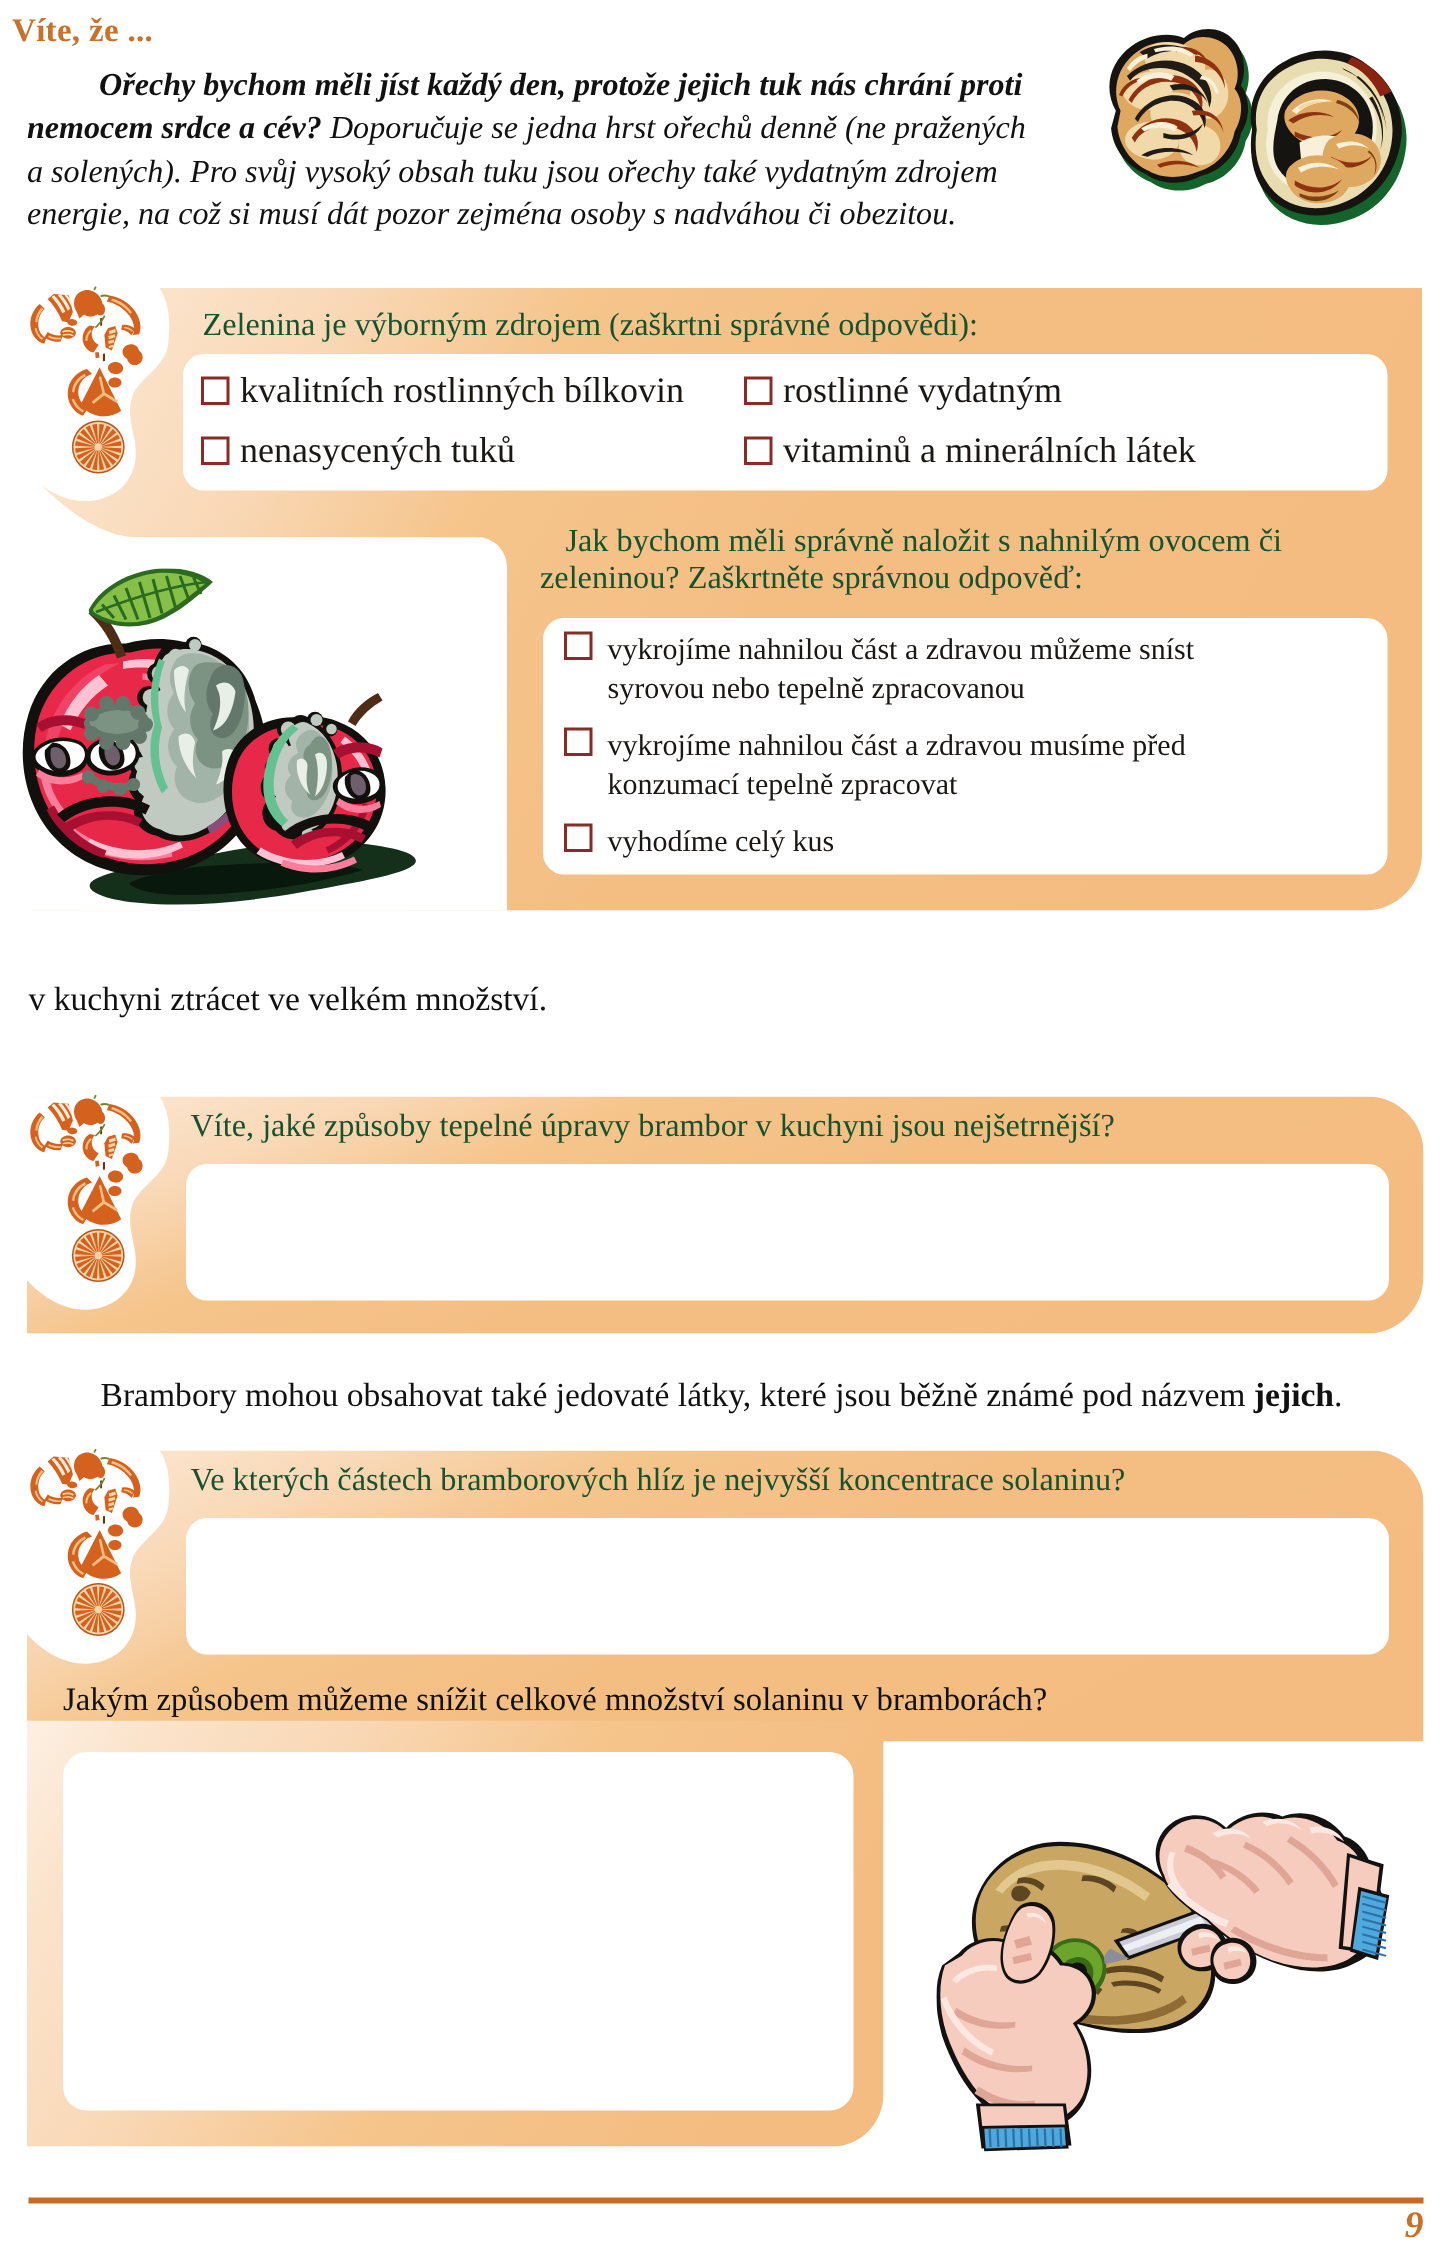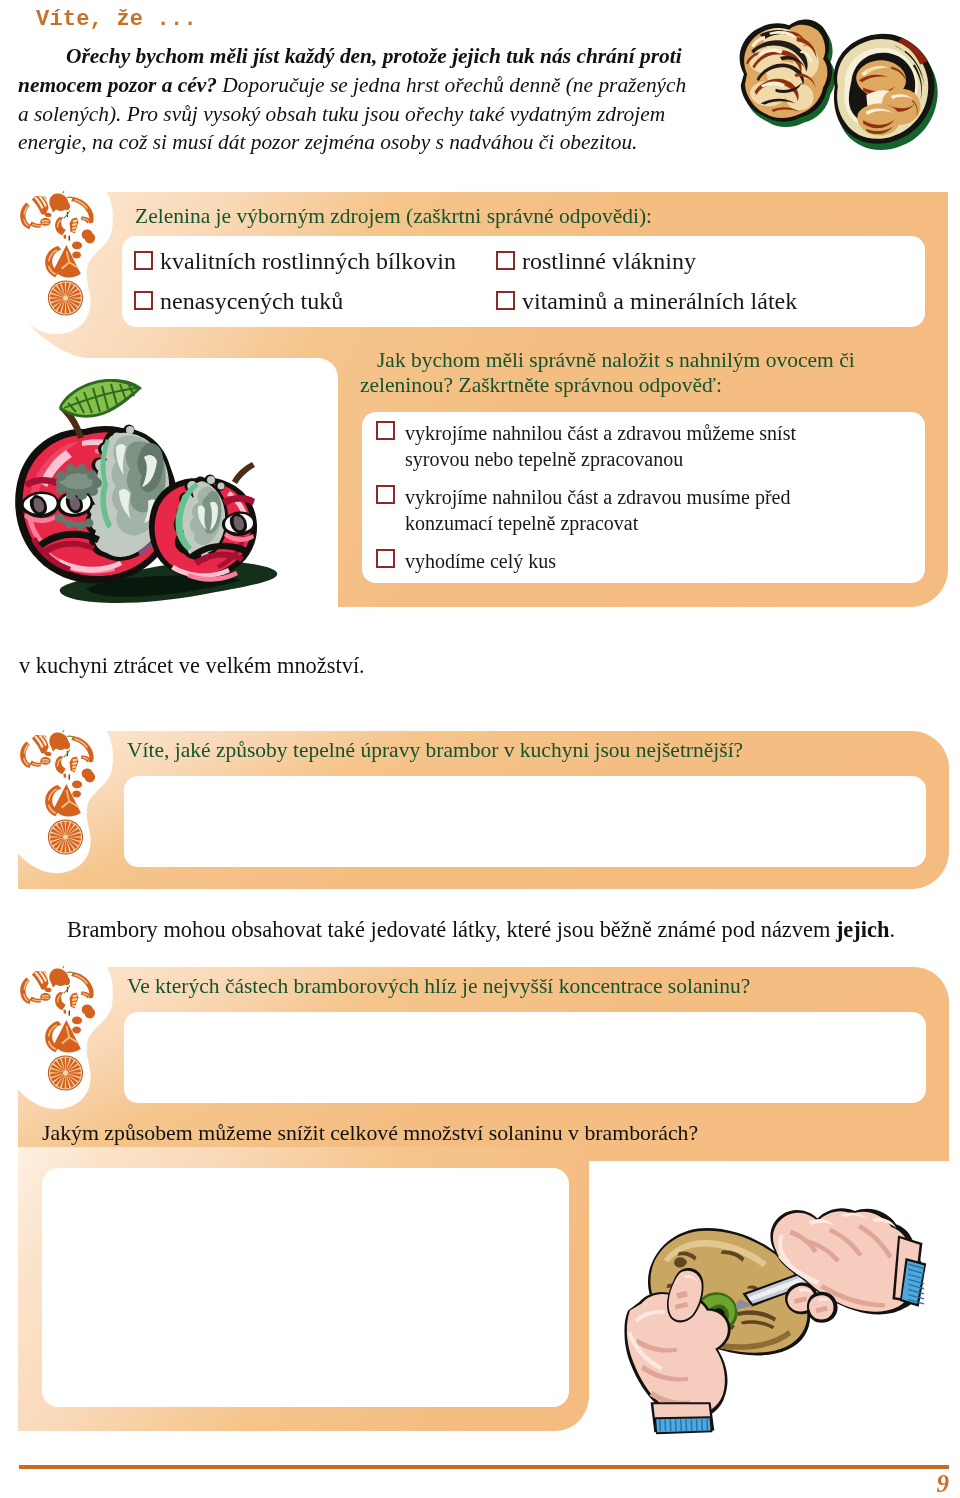--- a/index.html
+++ b/index.html
@@ -1,20 +1,20 @@
 <!DOCTYPE html>
 <html><head>
 <meta charset="utf-8">
 <style>
   html,body{margin:0;padding:0;}
   body{width:960px;height:1498px;background:#fff;font-family:"Liberation Serif",serif;position:relative;overflow:hidden;}
   .page{position:absolute;left:0;top:0;width:960px;height:1498px;background:#fff;}
 
   
-  .kicker{position:absolute;left:36px;top:7px;font-size:22px;font-weight:bold;color:#C9702B;letter-spacing:.2px;font-family:Liberation Mono, monospace;}
+  .kicker{position:absolute;left:8px;top:7px;font-size:22px;font-weight:bold;color:#C9702B;letter-spacing:.2px;}
   .intro{position:absolute;left:18px;top:42px;width:720px;font-size:21.4px;font-style:italic;line-height:28.8px;color:#111;}
   .intro b{font-weight:bold;}
   .iline{white-space:nowrap;}
   .il1{padding-left:48px;}
   .prose{position:absolute;font-size:22.4px;line-height:28px;color:#111;text-align:justify;}
   .qlabel{position:absolute;font-size:21.5px;color:#14532d;line-height:25.5px;}
 
   
   .cb{position:absolute;width:19px;height:19px;border:2.2px solid #8B2B28;box-sizing:border-box;background:#fff;}
   .cbtext{position:absolute;font-size:24px;color:#1a1714;line-height:25px;white-space:nowrap;}
@@ -368,21 +368,21 @@
   <path d="M303,109.8 L320,114.4 L319.4,115.8 L302.6,111.2 Z" fill="#2A72A6"></path>
 </symbol>
 </defs>
 </svg>
 <div class="page">
 
   <div class="kicker">Víte, že ...</div>
 
   <div class="intro">
     <div class="iline il1"><b>Ořechy bychom měli jíst každý den, protože jejich tuk nás chrání proti</b></div>
-    <div class="iline il2"><b>nemocem pozor a cév?</b><span> Doporučuje se jedna hrst ořechů denně (ne pražených</span></div>
+    <div class="iline il2"><b>nemocem srdce a cév?</b><span> Doporučuje se jedna hrst ořechů denně (ne pražených</span></div>
     <div class="iline il3">a solených). Pro svůj vysoký obsah tuku jsou ořechy také vydatným zdrojem</div>
     <div class="iline il4">energie, na což si musí dát pozor zejména osoby s nadváhou či obezitou.</div>
   </div>
 
   <svg class="panelsvg svgA" viewBox="0 0 930 415" width="930" height="415">
     <defs>
       <linearGradient id="gA" x1="0" y1="0" x2="1" y2="0.25">
         <stop offset="0" stop-color="#FDF0E3"></stop>
         <stop offset="0.09" stop-color="#FBE3CA"></stop>
         <stop offset="0.22" stop-color="#F9D8B6"></stop>
@@ -404,21 +404,21 @@
   </svg>
 
   <svg class="qmi" style="left:18px;top:190px;" width="92" height="130" viewBox="0 0 92 130">
       <use href="#qmark"></use>
     </svg>
 
   <div class="qlabel" style="left:135px;top:204px;">Zelenina je výborným zdrojem (zaškrtni správné odpovědi):</div>
   <div class="cb" style="left:134px;top:251px;"></div>
   <div class="cbtext" style="left:160px;top:249px;">kvalitních rostlinných bílkovin</div>
   <div class="cb" style="left:496px;top:251px;"></div>
-  <div class="cbtext" style="left:522px;top:249px;">rostlinné vlákniny</div>
+  <div class="cbtext" style="left:522px;top:249px;">rostlinné vydatným</div>
   <div class="cb" style="left:134px;top:291px;"></div>
   <div class="cbtext" style="left:160px;top:289px;">nenasycených tuků</div>
   <div class="cb" style="left:496px;top:291px;"></div>
   <div class="cbtext" style="left:522px;top:289px;">vitaminů a minerálních látek</div>
 
   <div class="qlabel" style="left:377px;top:348px;">Jak bychom měli správně naložit s nahnilým ovocem či</div>
   <div class="qlabel" style="left:360px;top:373px;">zeleninou? Zaškrtněte správnou odpověď:</div>
   <div class="cb" style="left:376px;top:421px;"></div>
   <div class="cbtext sm" style="left:405px;top:421px;">vykrojíme nahnilou část a zdravou můžeme sníst</div>
   <div class="cbtext sm" style="left:405px;top:447px;">syrovou nebo tepelně zpracovanou</div>

